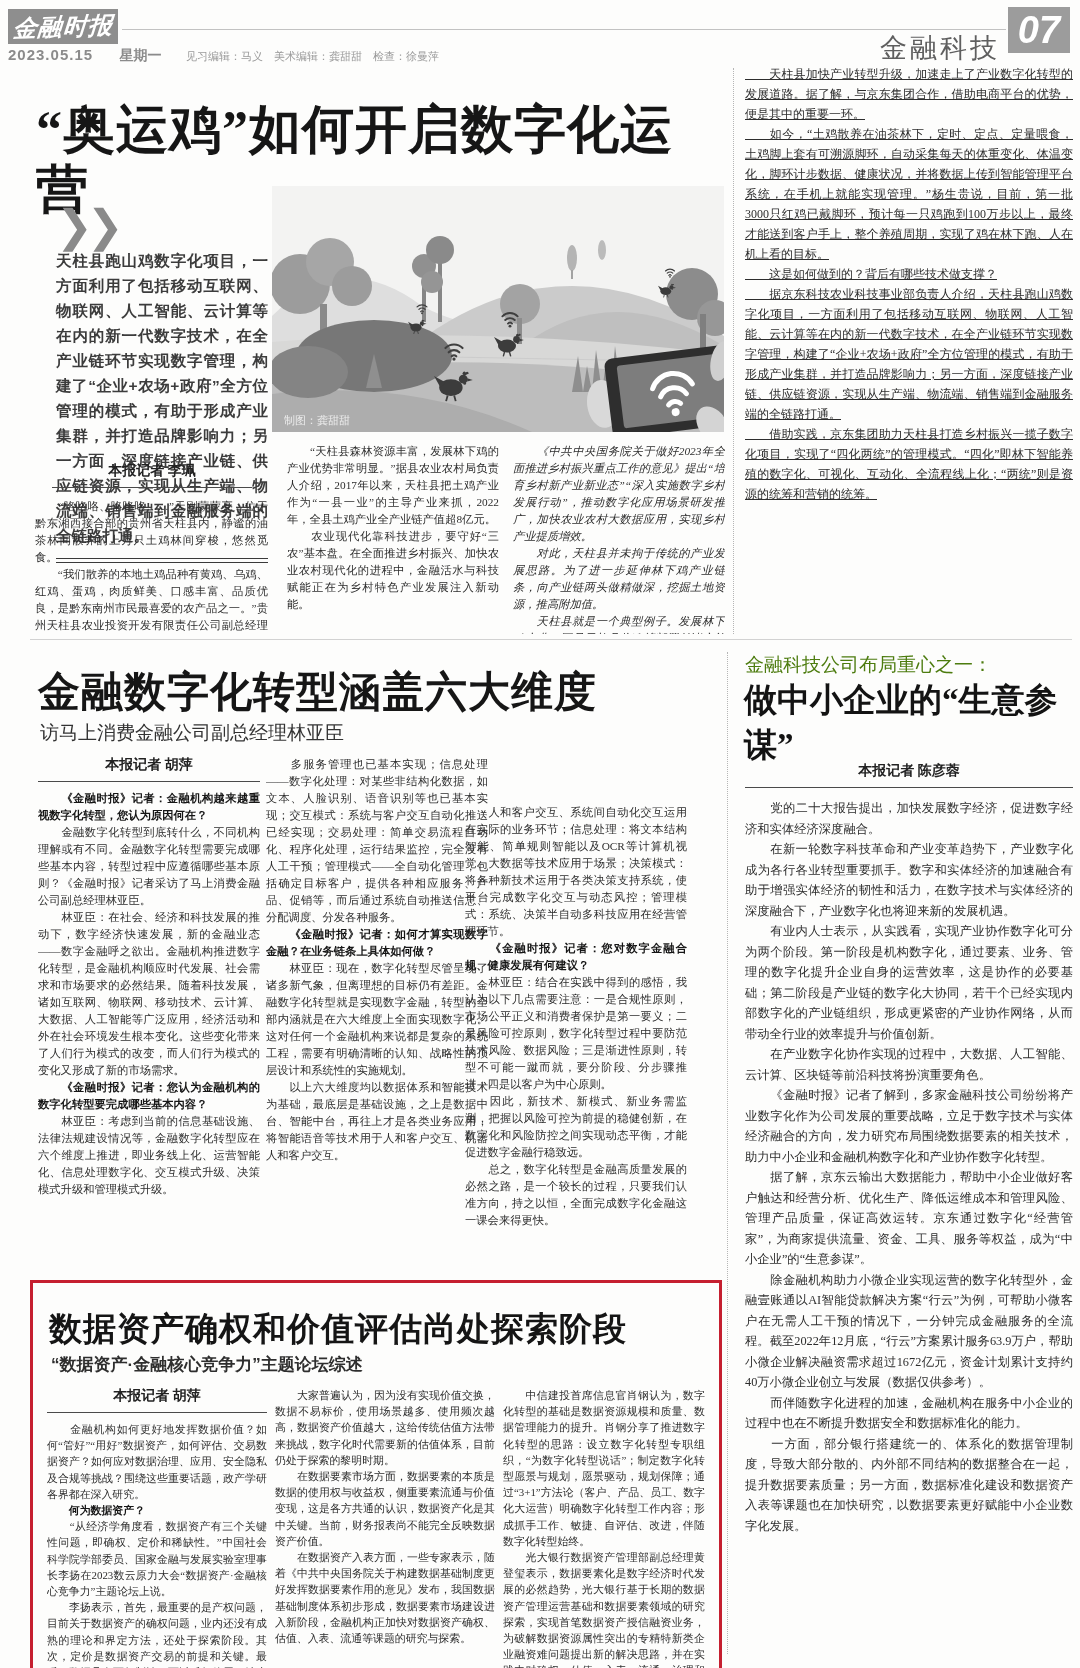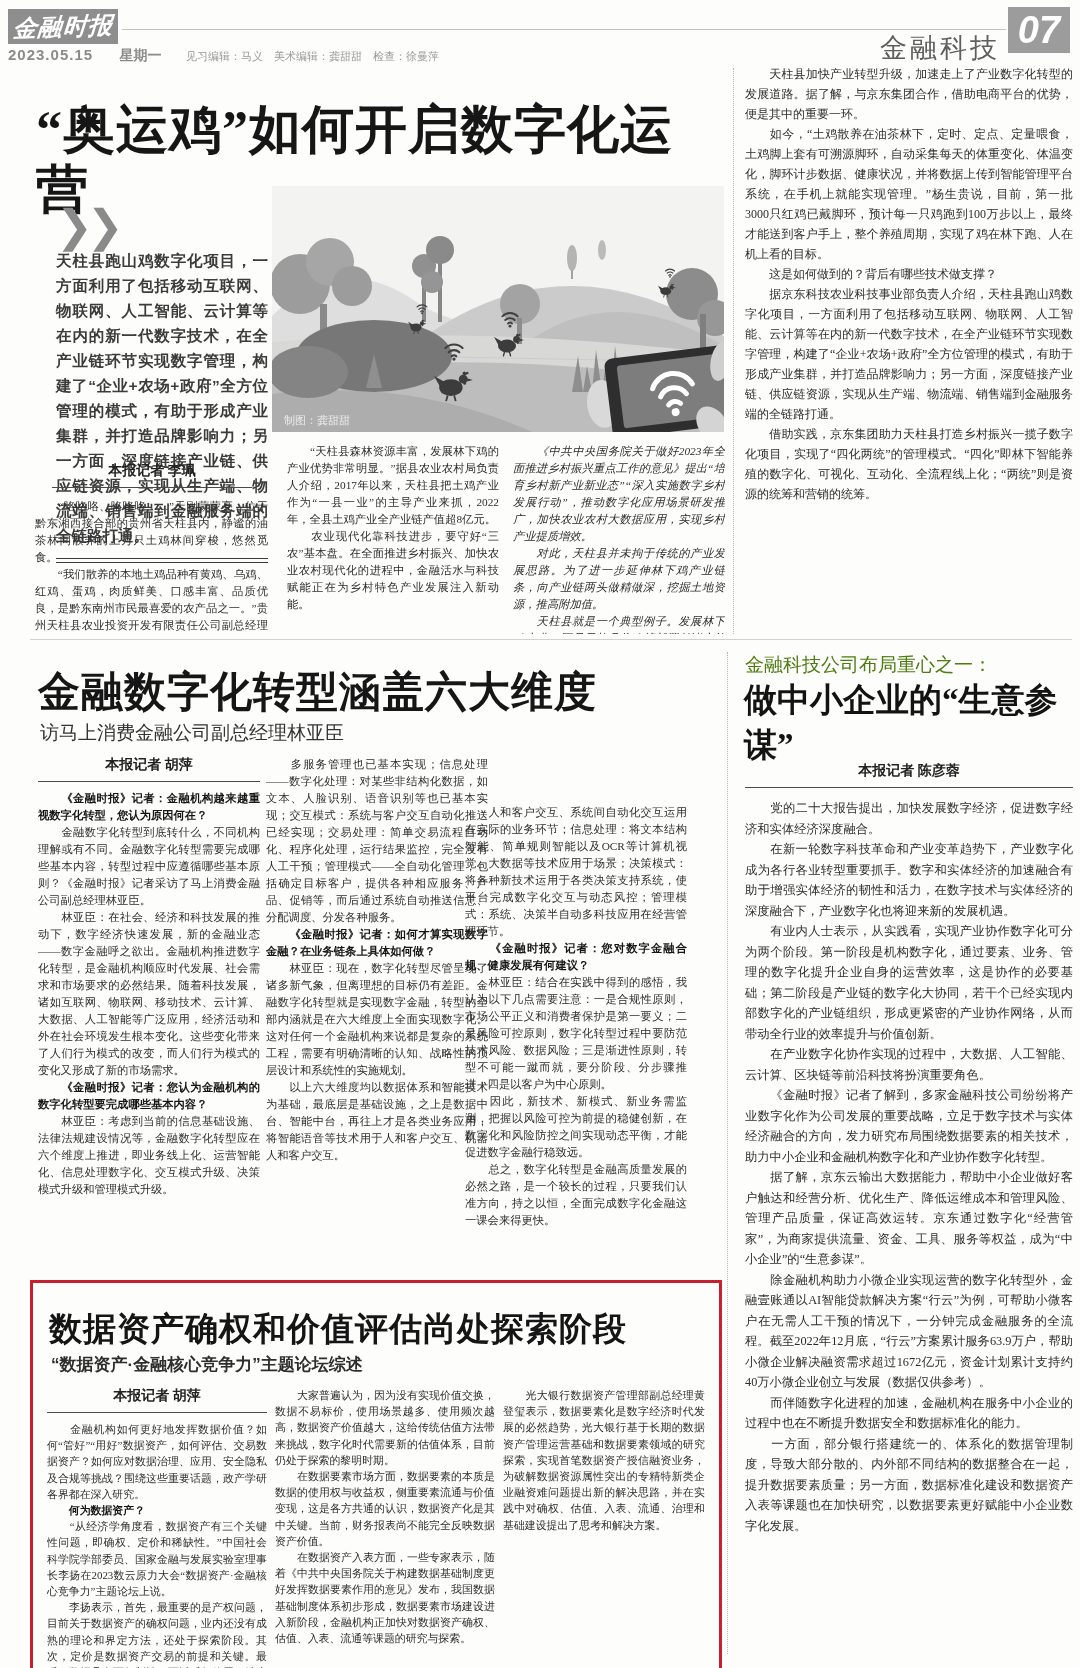--- a/index.html
+++ b/index.html
@@ -177,21 +177,21 @@
   <div class="col small-body" style="left:287px;top:443px;width:212px;height:191px;">
       <p class="para">　　“天柱县森林资源丰富，发展林下鸡的产业优势非常明显。”据县农业农村局负责人介绍，2017年以来，天柱县把土鸡产业作为“一县一业”的主导产业来抓，2022年，全县土鸡产业全产业链产值超8亿元。</p>
       <p class="para">　　农业现代化靠科技进步，要守好“三农”基本盘。在全面推进乡村振兴、加快农业农村现代化的进程中，金融活水与科技赋能正在为乡村特色产业发展注入新动能。</p>
     </div>
   <div class="col small-body" style="left:513px;top:443px;width:212px;height:191px;font-style:italic;">
       <p class="para">　　《中共中央国务院关于做好2023年全面推进乡村振兴重点工作的意见》提出“培育乡村新产业新业态”“深入实施数字乡村发展行动”，推动数字化应用场景研发推广，加快农业农村大数据应用，实现乡村产业提质增效。</p>
       <p class="para">　　对此，天柱县并未拘于传统的产业发展思路。为了进一步延伸林下鸡产业链条，向产业链两头做精做深，挖掘土地资源，推高附加值。</p>
       <p class="para">　　天柱县就是一个典型例子。发展林下鸡产业，正是天柱县将政策部署付诸实施的一次生动实践。</p>
     </div>
   <div class="dotted-v" style="left:733px;top:68px;height:566px;"></div>
-  <div class="col mid-body" style="left:745px;top:64px;width:328px;height:570px;">
+  <div class="col mid-body" style="left:745px;top:64px;width:328px;height:570px;text-decoration:underline;">
       <p class="para">　　天柱县加快产业转型升级，加速走上了产业数字化转型的发展道路。据了解，与京东集团合作，借助电商平台的优势，便是其中的重要一环。</p>
       <p class="para">　　如今，“土鸡散养在油茶林下，定时、定点、定量喂食，土鸡脚上套有可溯源脚环，自动采集每天的体重变化、体温变化，脚环计步数据、健康状况，并将数据上传到智能管理平台系统，在手机上就能实现管理。”杨生贵说，目前，第一批3000只红鸡已戴脚环，预计每一只鸡跑到100万步以上，最终才能送到客户手上，整个养殖周期，实现了鸡在林下跑、人在机上看的目标。</p>
       <p class="para">　　这是如何做到的？背后有哪些技术做支撑？</p>
       <p class="para">　　据京东科技农业科技事业部负责人介绍，天柱县跑山鸡数字化项目，一方面利用了包括移动互联网、物联网、人工智能、云计算等在内的新一代数字技术，在全产业链环节实现数字管理，构建了“企业+农场+政府”全方位管理的模式，有助于形成产业集群，并打造品牌影响力；另一方面，深度链接产业链、供应链资源，实现从生产端、物流端、销售端到金融服务端的全链路打通。</p>
       <p class="para">　　借助实践，京东集团助力天柱县打造乡村振兴一揽子数字化项目，实现了“四化两统”的管理模式。“四化”即林下智能养殖的数字化、可视化、互动化、全流程线上化；“两统”则是资源的统筹和营销的统筹。</p>
     </div>
 
   <div class="divider-h"></div>
 
   <h2 class="int-headline" style="margin:0;">金融数字化转型涵盖六大维度</h2>
@@ -249,17 +249,18 @@
           <p class="para">　　“从经济学角度看，数据资产有三个关键性问题，即确权、定价和稀缺性。”中国社会科学院学部委员、国家金融与发展实验室理事长李扬在2023数云原力大会“数据资产·金融核心竞争力”主题论坛上说。</p>
           <p class="para">　　李扬表示，首先，最重要的是产权问题，目前关于数据资产的确权问题，业内还没有成熟的理论和界定方法，还处于探索阶段。其次，定价是数据资产交易的前提和关键。最后，数据具有可复制性，可以反复使用，缺少稀缺性，由此产生的资源配置问题导致定价和交易机制的难题。现阶段，借助数字化手段，已经使得数据资产某些关键性不再难得到解。例如，ChatGPT的出现，从某种程度上对传统研究范式带来重大影响。</p>
         </div>
     </div>
     <div class="col f-body" style="left:242px;top:104px;width:220px;height:304px;">
         <p class="para">　　大家普遍认为，因为没有实现价值交换，数据不易标价，使用场景越多、使用频次越高，数据资产价值越大，这给传统估值方法带来挑战，数字化时代需要新的估值体系，目前仍处于探索的黎明时期。</p>
         <p class="para">　　在数据要素市场方面，数据要素的本质是数据的使用权与收益权，侧重要素流通与价值变现，这是各方共通的认识，数据资产化是其中关键。当前，财务报表尚不能完全反映数据资产价值。</p>
         <p class="para">　　在数据资产入表方面，一些专家表示，随着《中共中央国务院关于构建数据基础制度更好发挥数据要素作用的意见》发布，我国数据基础制度体系初步形成，数据要素市场建设进入新阶段，金融机构正加快对数据资产确权、估值、入表、流通等课题的研究与探索。</p>
       </div>
     <div class="col f-body" style="left:470px;top:104px;width:202px;height:304px;">
+        <p class="para">　　中信建投首席信息官肖钢认为，数字化转型的基础是数据资源规模和质量、数据管理能力的提升。肖钢分享了推进数字化转型的思路：设立数字化转型专职组织，“为数字化转型说话”；制定数字化转型愿景与规划，愿景驱动，规划保障；通过“3+1”方法论（客户、产品、员工、数字化大运营）明确数字化转型工作内容；形成抓手工作、敏捷、自评估、改进，伴随数字化转型始终。</p>
         <p class="para">　　光大银行数据资产管理部副总经理黄登玺表示，数据要素化是数字经济时代发展的必然趋势，光大银行基于长期的数据资产管理运营基础和数据要素领域的研究探索，实现首笔数据资产授信融资业务，为破解数据资源属性突出的专精特新类企业融资难问题提出新的解决思路，并在实践中对确权、估值、入表、流通、治理和基础建设提出了思考和解决方案。</p>
       </div>
   </div>
 
 </div>
 
 </body></html>

